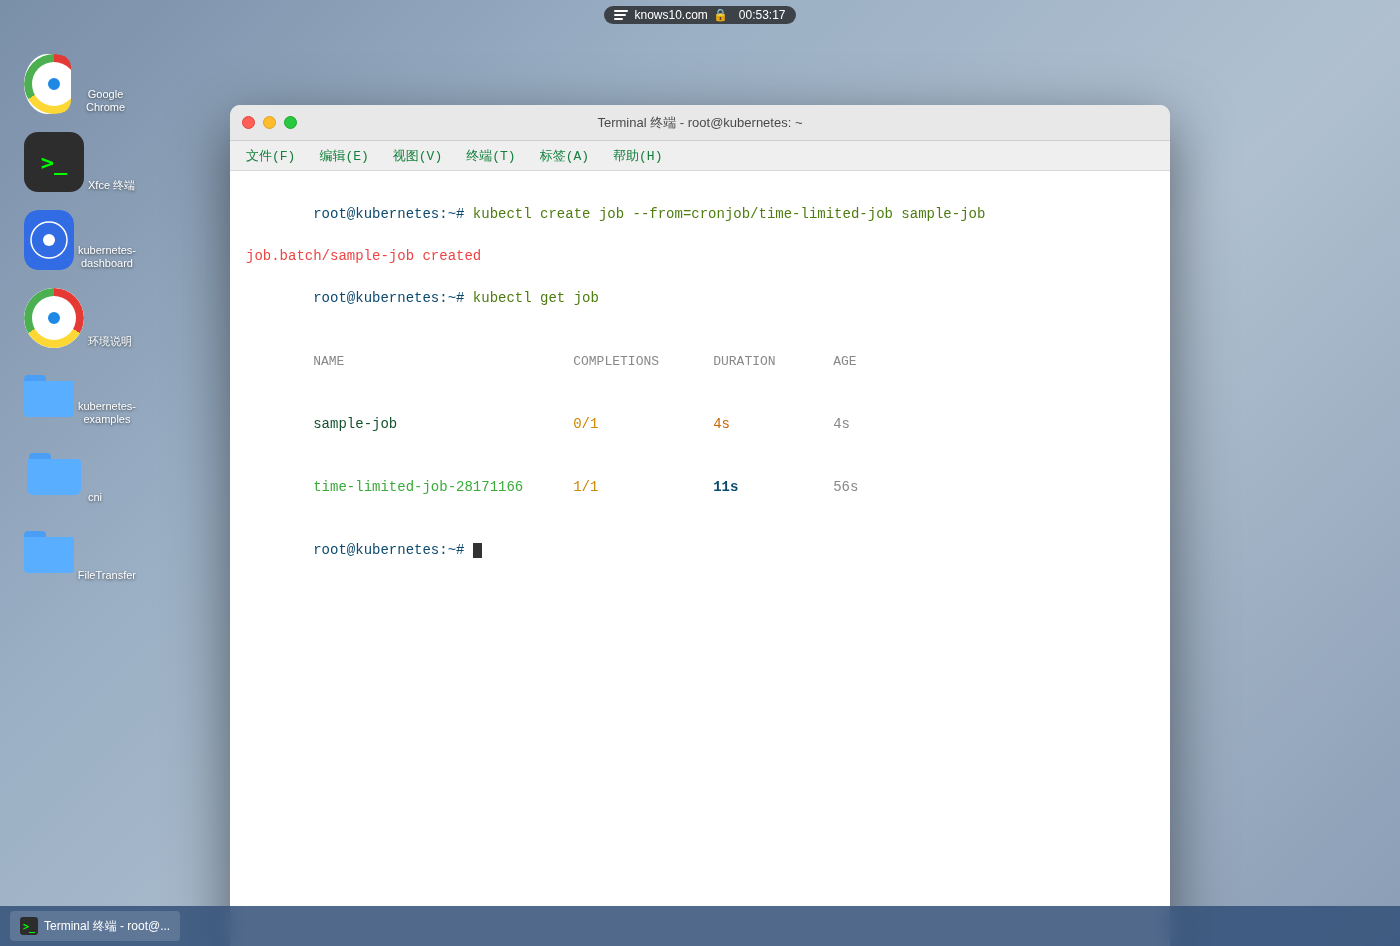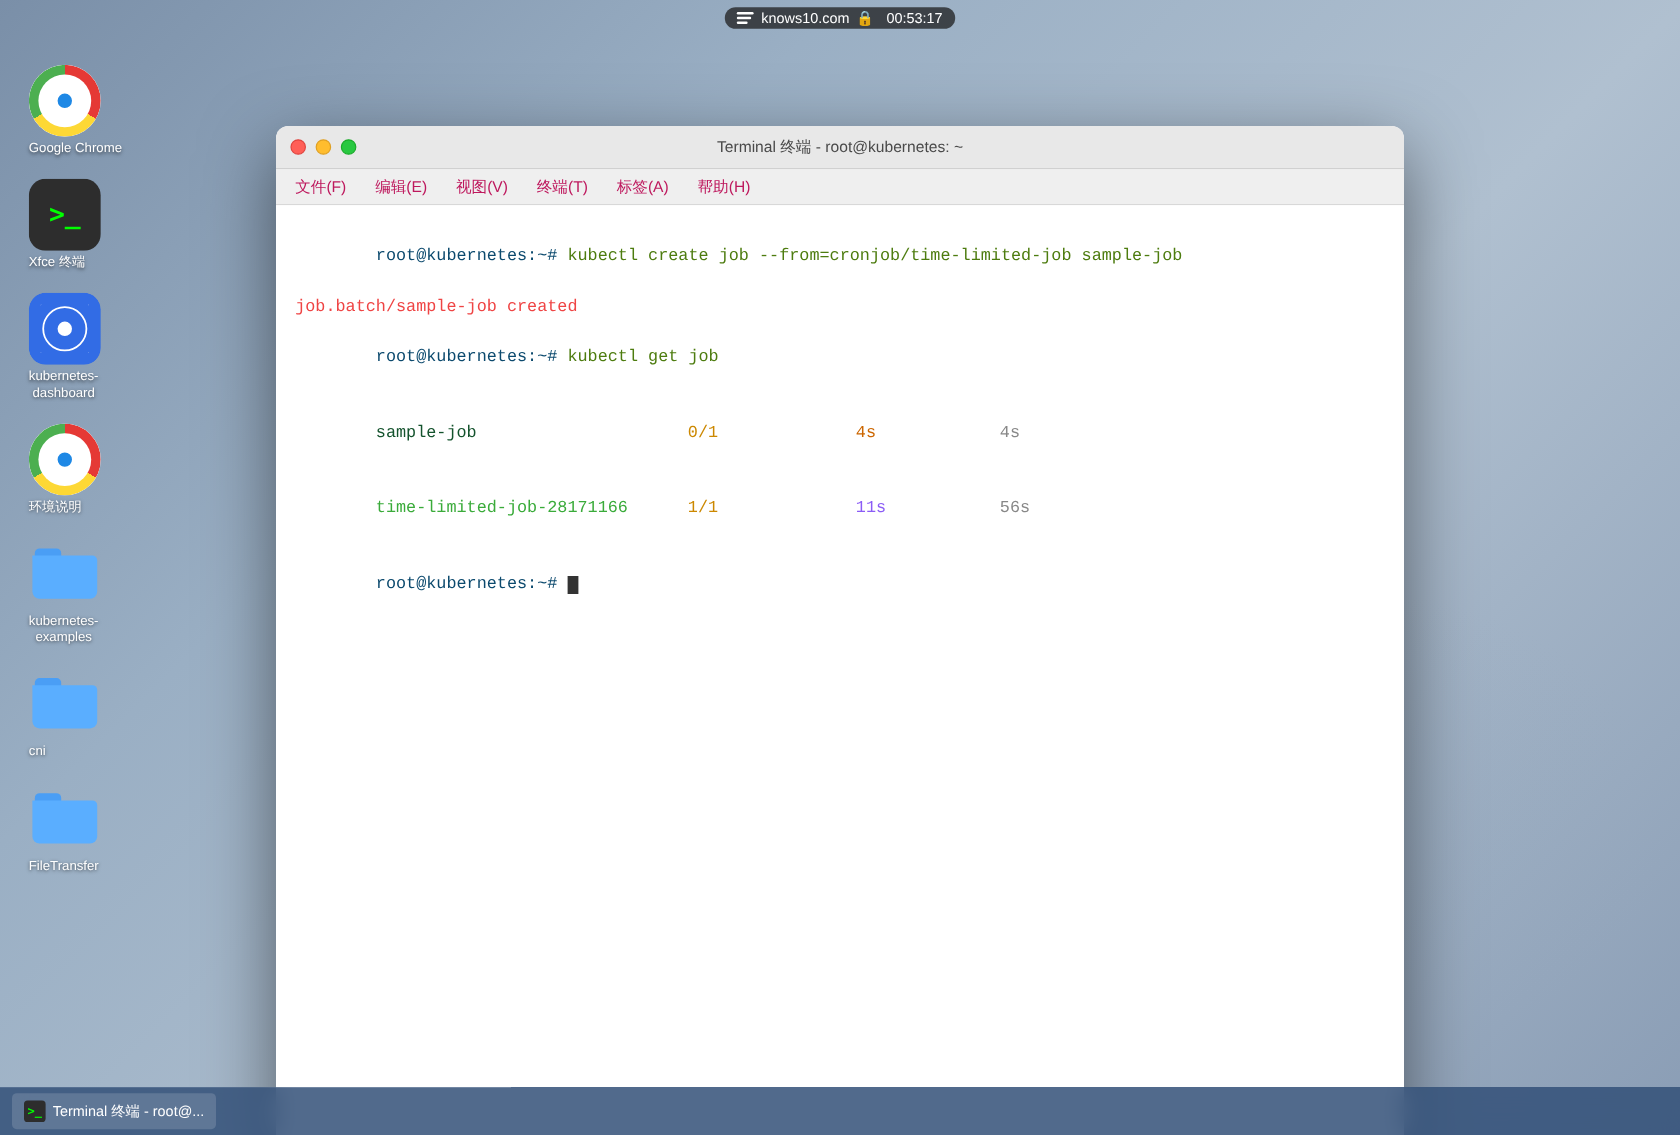--- a/index.html
+++ b/index.html
@@ -88,22 +88,22 @@
       display: flex;
       flex-direction: column;
       align-items: center;
       padding-top: 50px;
       gap: 10px;
       z-index: 50;
     }
 
     .dock-item {
       display: flex;
-      flex-direction: column;
-      align-items: flex-start;
+      flex-direction: row;
+      align-items: flex-end;
       gap: 4px;
       cursor: pointer;
       padding: 4px;
       border-radius: 8px;
       width: 120px;
     }
 
     .dock-icon {
       width: 60px;
       height: 60px;
@@ -280,24 +280,25 @@
       background: #efefef;
       border-bottom: 1px solid #d8d8d8;
       display: flex;
       align-items: center;
       padding: 0 12px;
       gap: 16px;
     }
 
     .menu-item {
       font-size: 13px;
-      color: #be185d;
+      color: #15803d;
       cursor: pointer;
       padding: 2px 4px;
       border-radius: 3px;
+      font-family: Liberation Mono, monospace;
     }
 
     
     .terminal-content {
       flex: 1;
       background: #ffffff;
       padding: 12px 16px;
       font-family: "Courier New", Courier, monospace;
       font-size: 14px;
       line-height: 1.5;
@@ -310,21 +311,21 @@
     }
 
     .t-prompt { color: #0c4a6e; }
     .t-cmd { color: #4d7c0f; }
     .t-output { color: #ef4444; }
     .t-header { color: #888; font-size: 13px; }
     .t-name-job1 { color: #14532d; }
     .t-name-job2 { color: #3aab3a; }
     .t-completion { color: #cc8800; }
     .t-duration1 { color: #cc6600; }
-    .t-duration2 { color: #8b5cf6; }
+    .t-duration2 { color: #0c4a6e; font-weight: bold; }
     .t-age { color: #888; }
     .t-cursor {
       display: inline-block;
       width: 9px;
       height: 15px;
       background: #333;
       vertical-align: text-bottom;
     }
 
     
@@ -507,20 +508,23 @@
 
     <div class="terminal-content">
       <span class="t-line">
         <span class="t-prompt">root@kubernetes:~# </span><span class="t-cmd">kubectl create job --from=cronjob/time-limited-job sample-job</span>
       </span>
       <span class="t-line t-output">job.batch/sample-job created</span>
       <span class="t-line">
         <span class="t-prompt">root@kubernetes:~# </span><span class="t-cmd">kubectl get job</span>
       </span>
       <span class="t-line">
+        <span class="t-header" style="display:inline-block;width:260px;">NAME</span><span class="t-header" style="display:inline-block;width:140px;">COMPLETIONS</span><span class="t-header" style="display:inline-block;width:120px;">DURATION</span><span class="t-header">AGE</span>
+      </span>
+      <span class="t-line">
         <span class="t-name-job1" style="display:inline-block;width:260px;">sample-job</span><span class="t-completion" style="display:inline-block;width:140px;">0/1</span><span class="t-duration1" style="display:inline-block;width:120px;">4s</span><span class="t-age">4s</span>
       </span>
       <span class="t-line">
         <span class="t-name-job2" style="display:inline-block;width:260px;">time-limited-job-28171166</span><span class="t-completion" style="display:inline-block;width:140px;">1/1</span><span class="t-duration2" style="display:inline-block;width:120px;">11s</span><span class="t-age">56s</span>
       </span>
       <span class="t-line">
         <span class="t-prompt">root@kubernetes:~# </span><span class="t-cursor"></span>
       </span>
     </div>
   </div>

